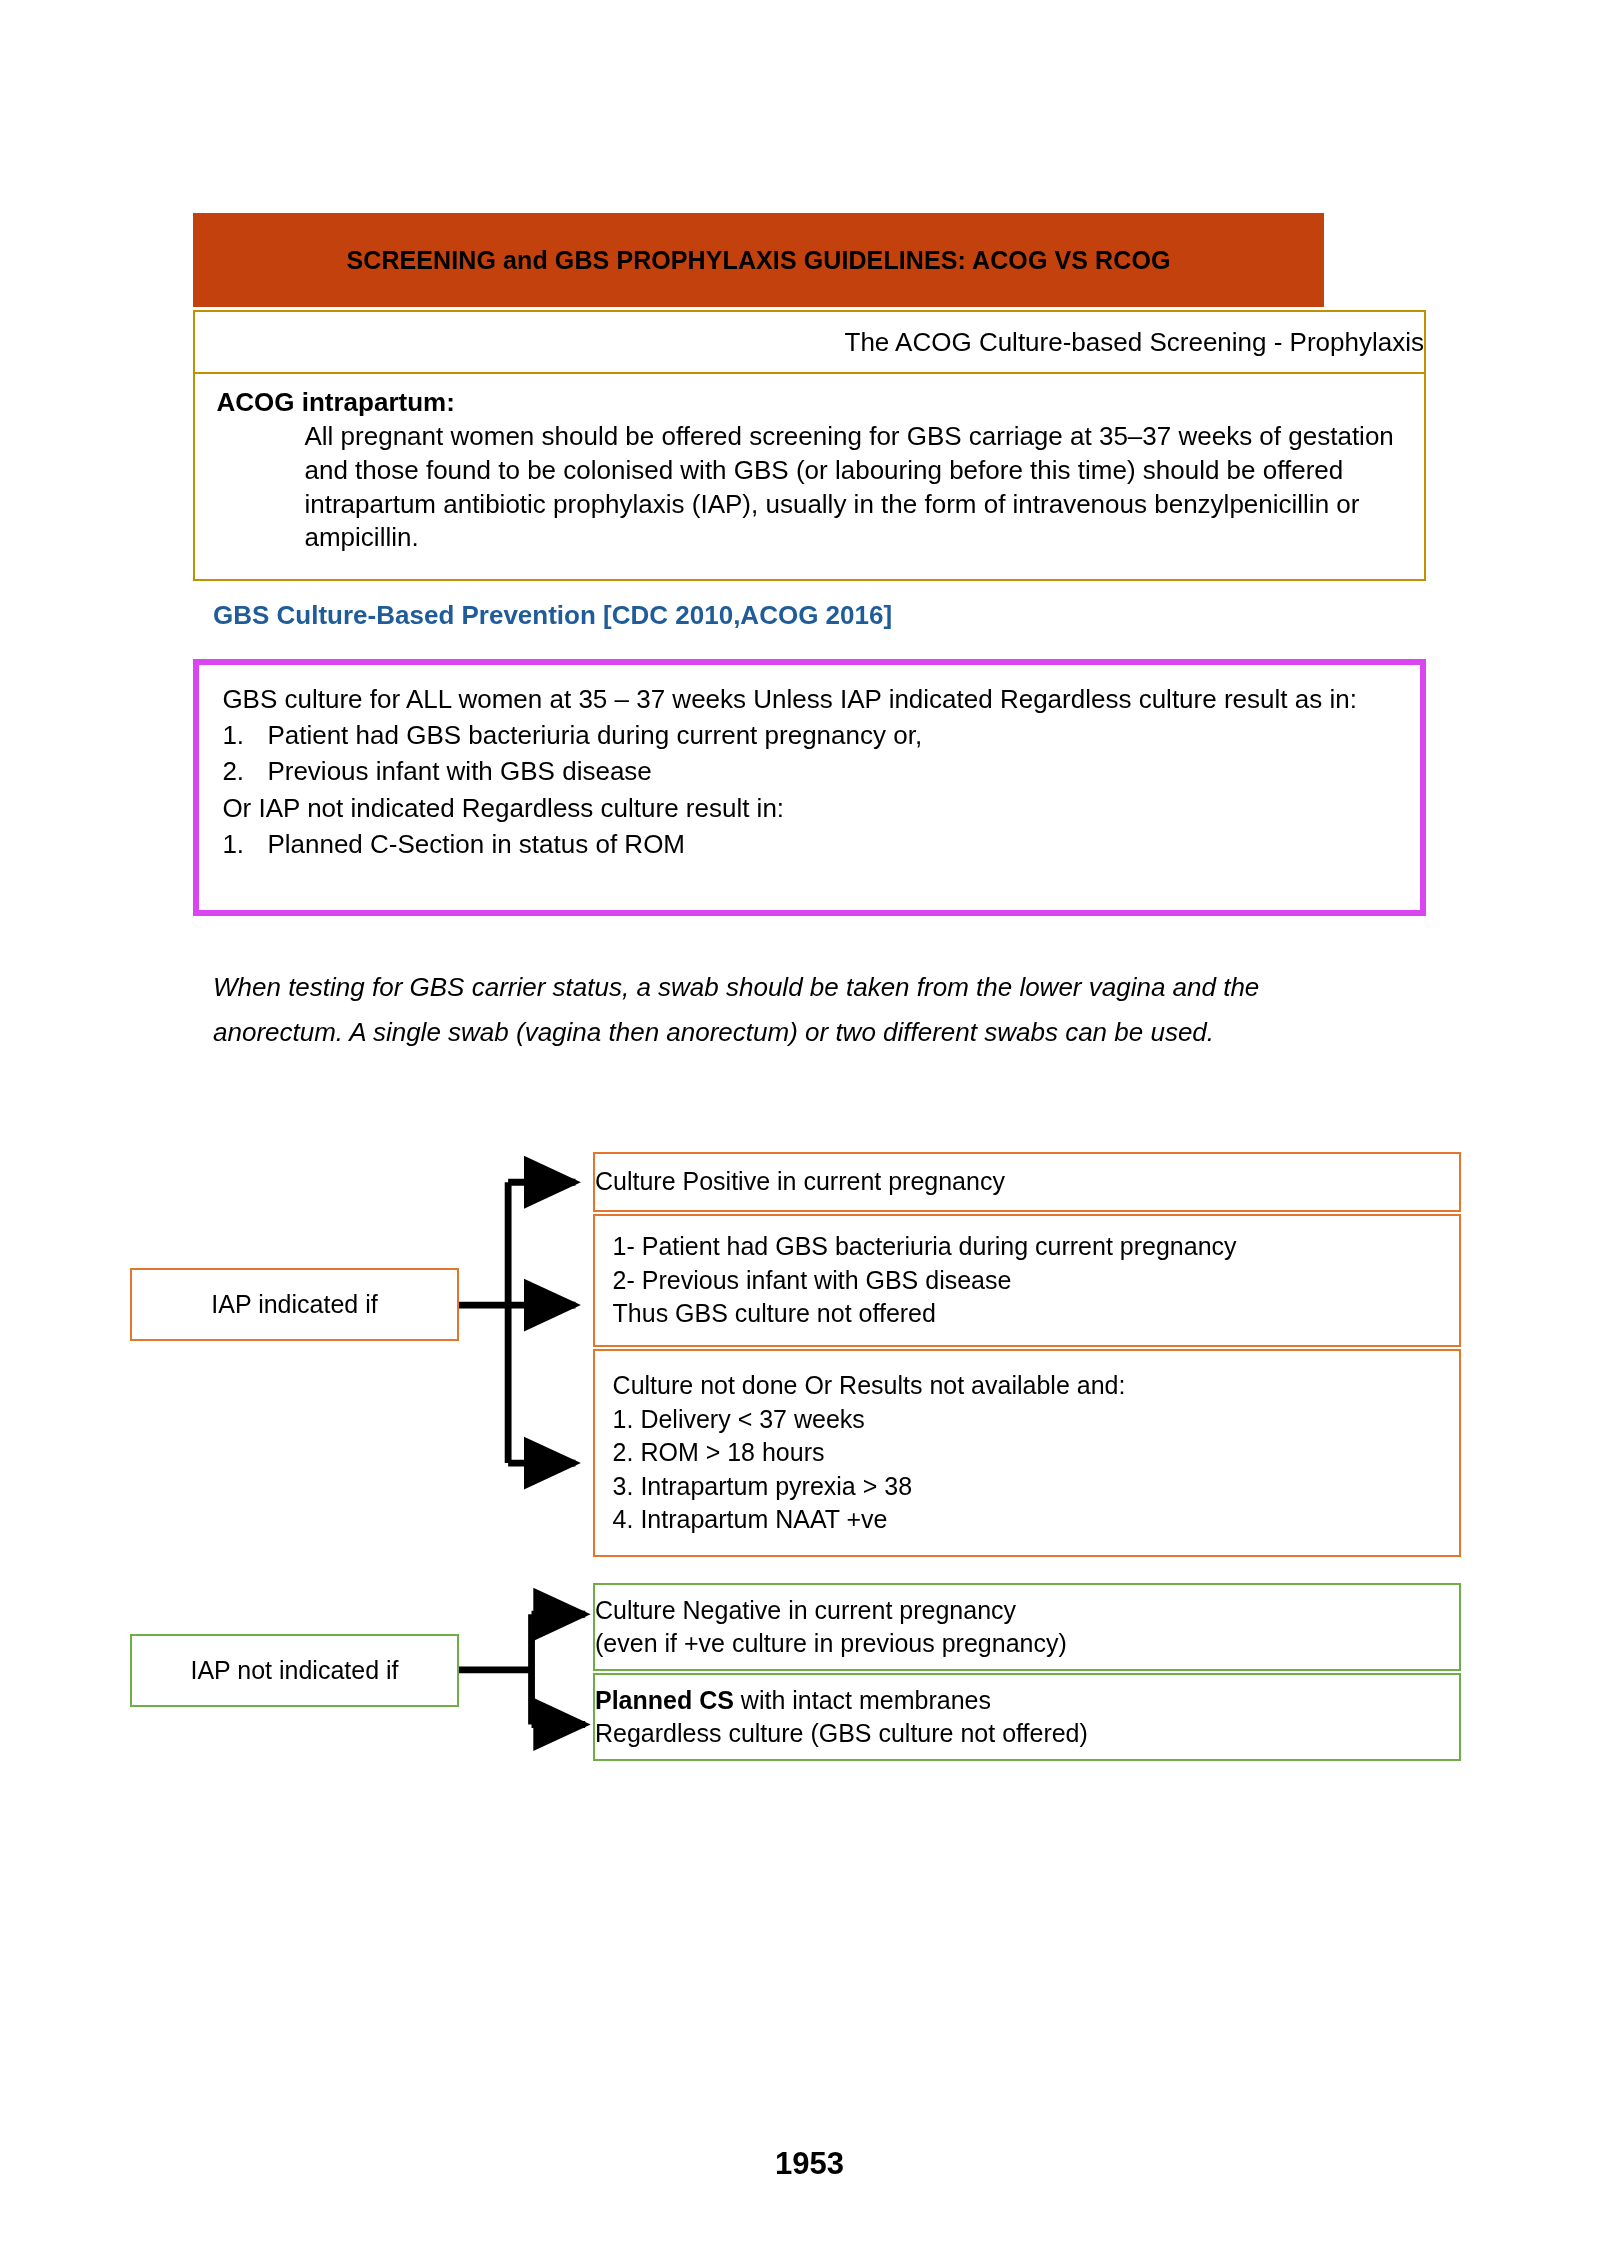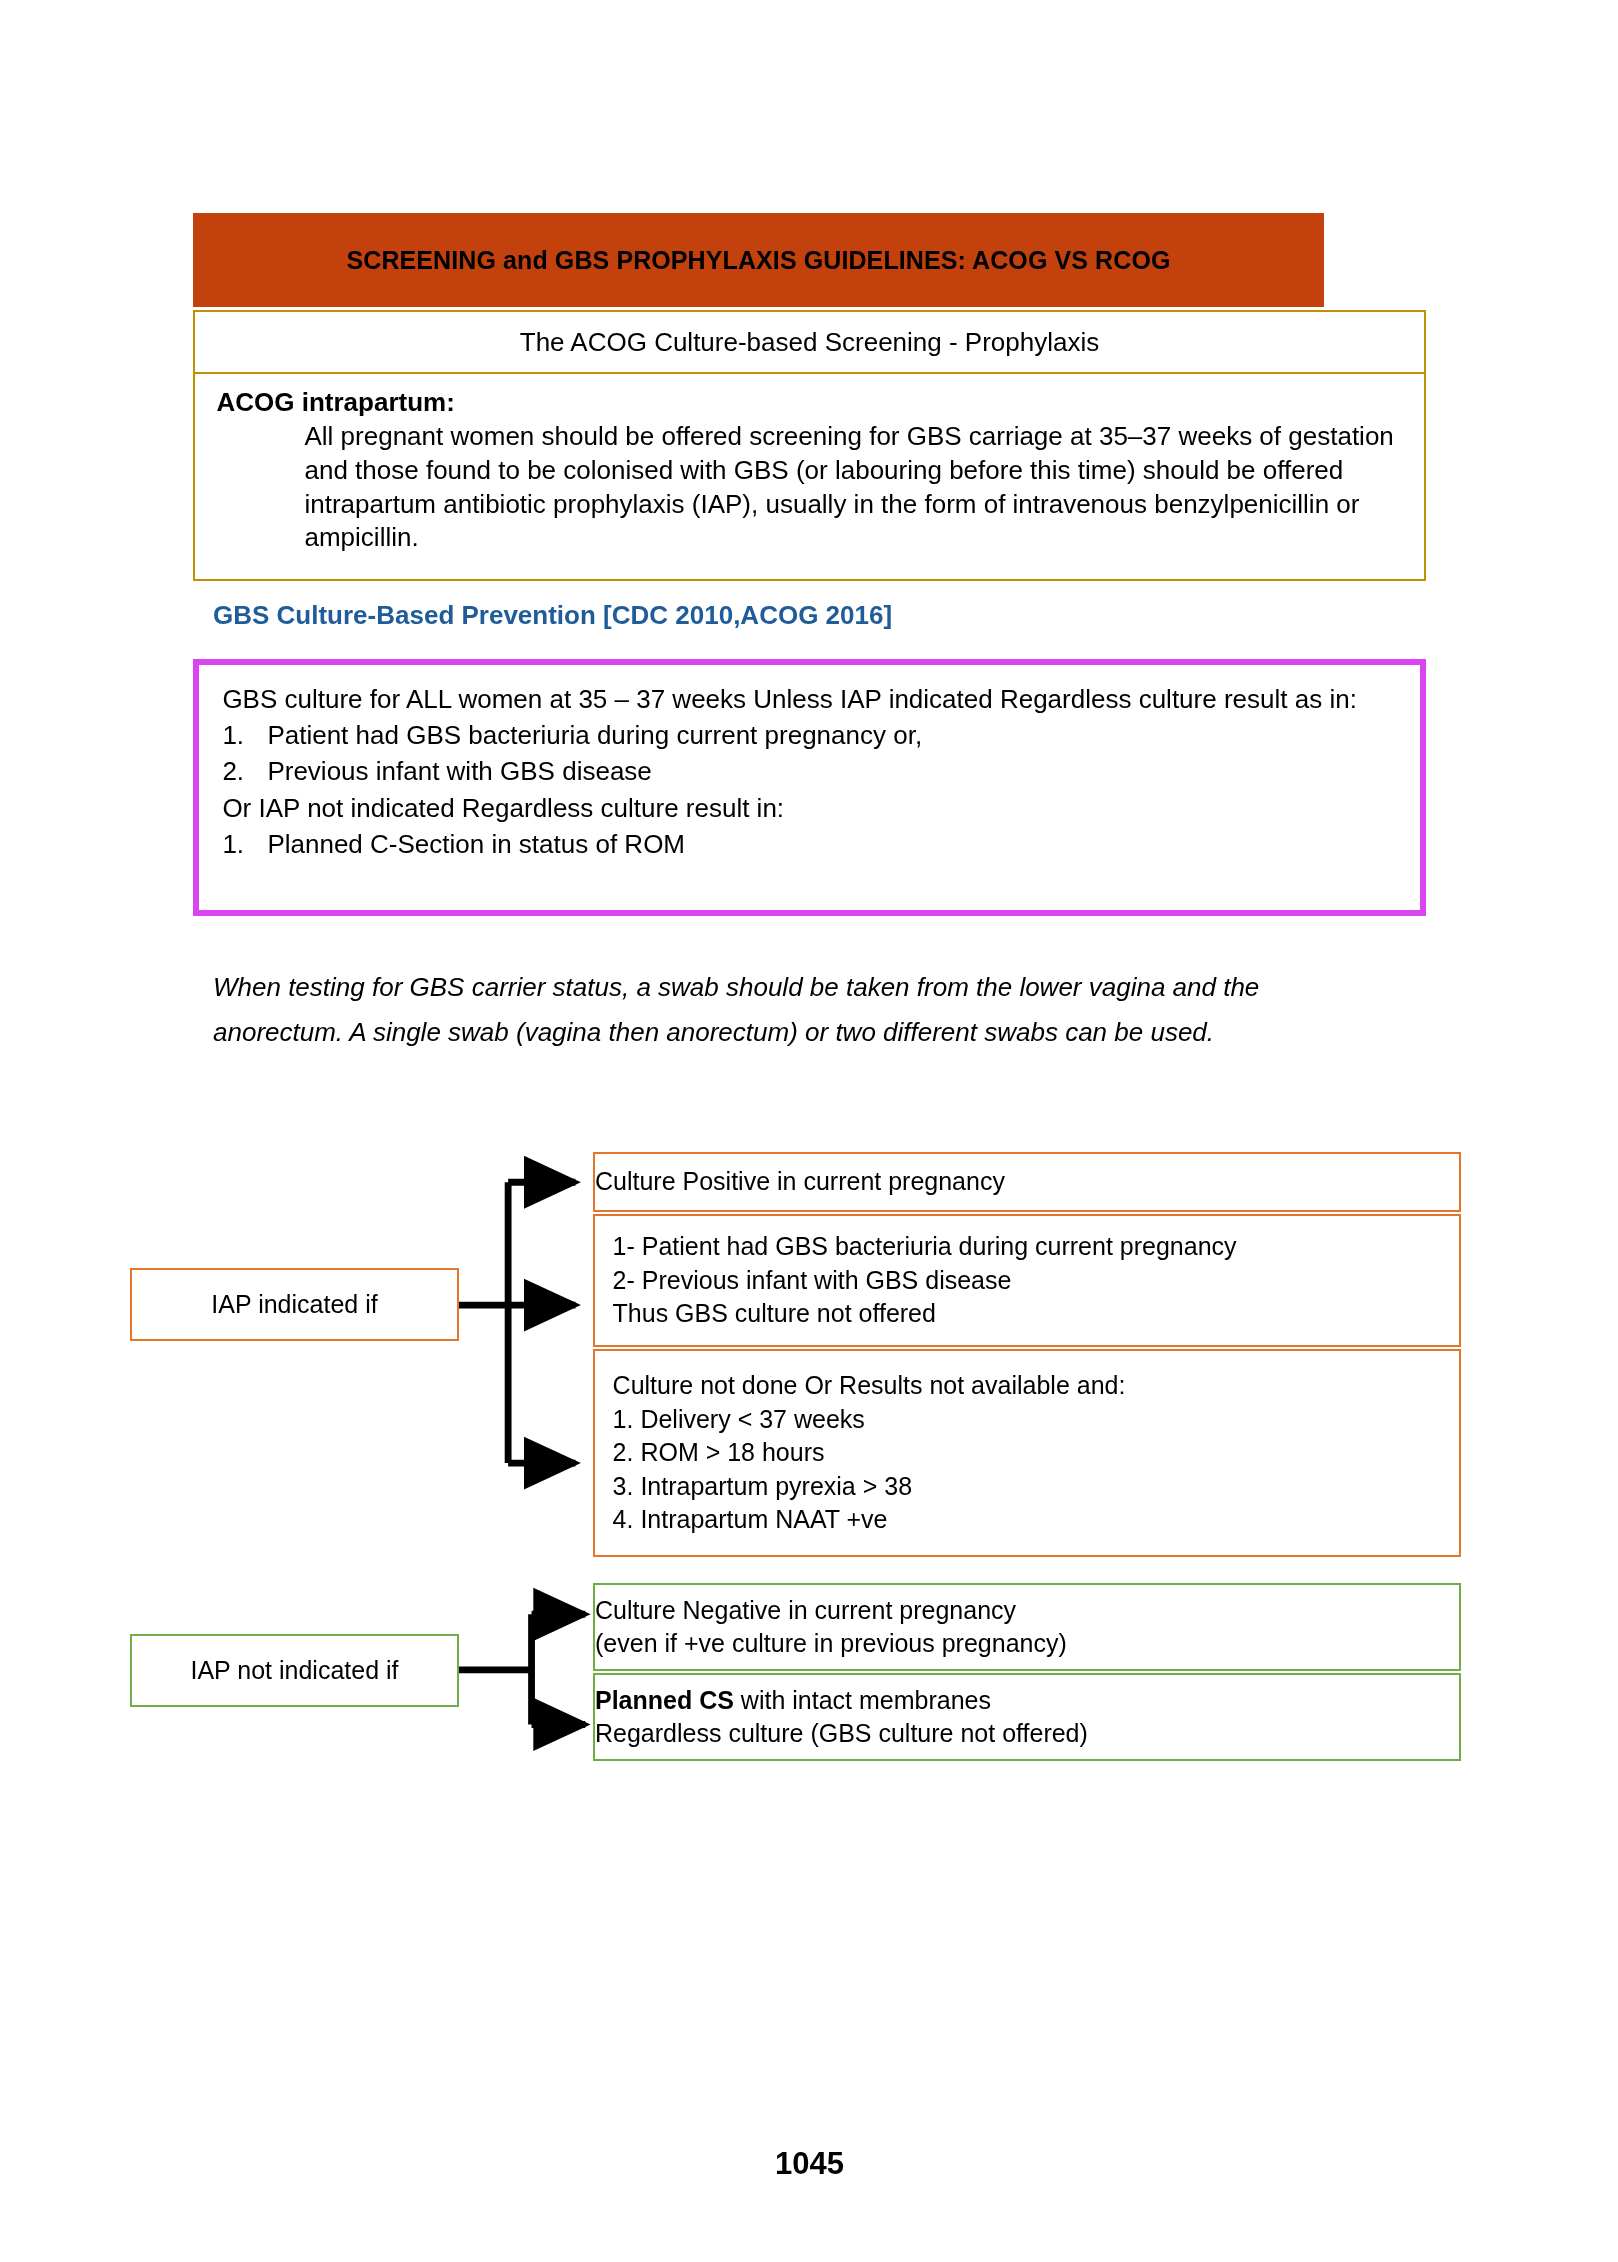--- a/index.html
+++ b/index.html
@@ -47,21 +47,21 @@
   .acog-head {
     position: absolute;
     left: 193px;
     top: 310px;
     width: 1233px;
     height: 64px;
     border: 2.9px solid #bf9000;
     box-sizing: border-box;
     display: flex;
     align-items: center;
-    justify-content: center;
+    justify-content: flex-end;
     background: #ffffff;
   }
   .acog-head .t {
     font-size: 26px;
     color: #000000;
   }
 
   .acog-body {
     position: absolute;
     left: 193px;
@@ -282,16 +282,16 @@
   <div class="fbox green center" style="left:593px; top:1583px; width:868px; height:88px;">
     <div class="row">Culture Negative in current pregnancy</div>
     <div class="row">(even if +ve culture in previous pregnancy)</div>
   </div>
 
   <div class="fbox green center" style="left:593px; top:1673px; width:868px; height:88px;">
     <div class="row"><span class="b-bold">Planned CS</span><span> with intact membranes</span></div>
     <div class="row">Regardless culture (GBS culture not offered)</div>
   </div>
 
-  <div class="page-num">1045</div>
+  <div class="page-num">1953</div>
 
 </div>
 
 
 </body></html>

